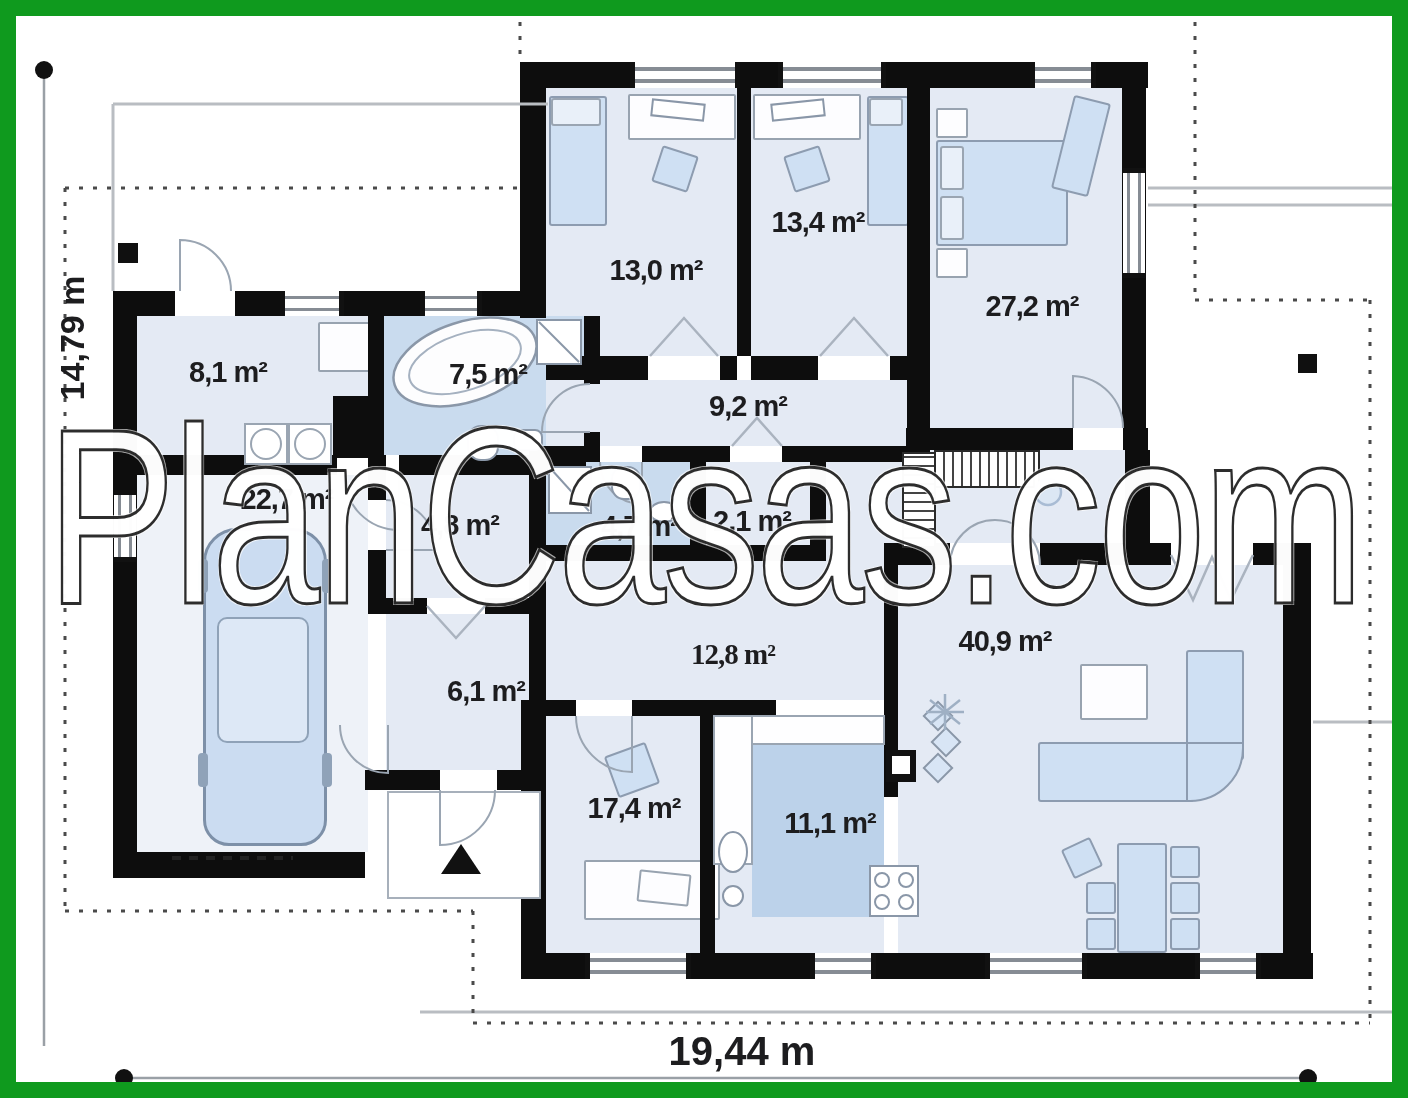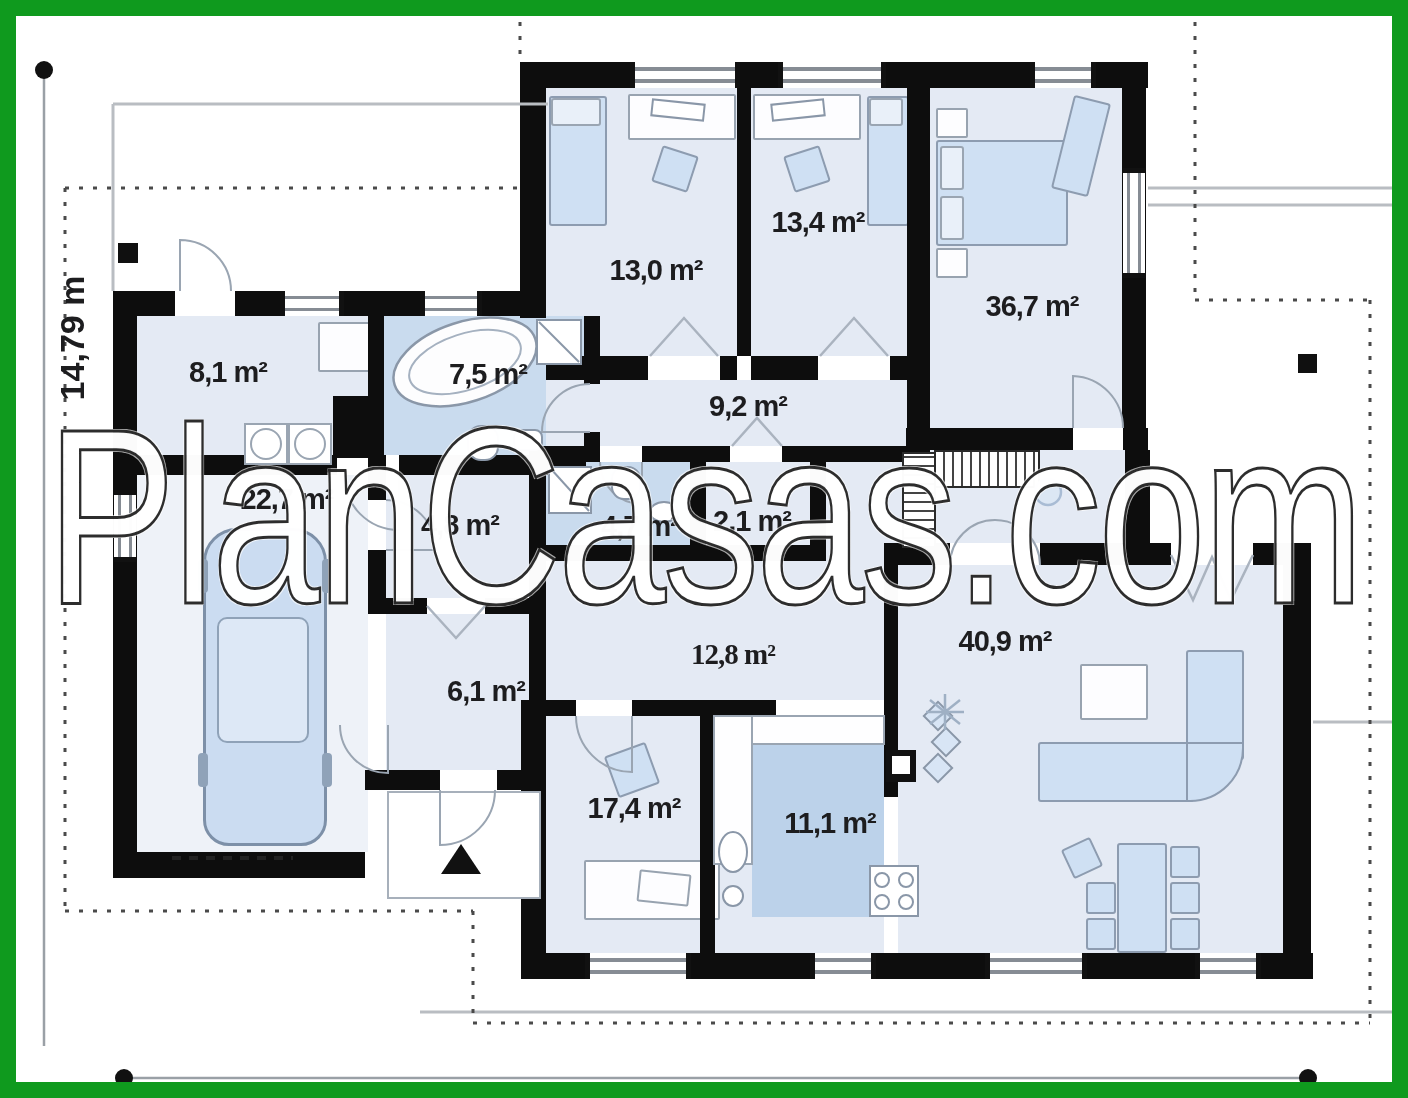--- a/index.html
+++ b/index.html
@@ -281,32 +281,33 @@
       <line x1="926" y1="712" x2="964" y2="712"></line>
     </g>
     <g fill="#ffffff" stroke="#8a97a8" stroke-width="2">
       <rect x="652" y="102" width="52" height="16" transform="rotate(6 678 110)"></rect>
       <rect x="772" y="102" width="52" height="16" transform="rotate(-6 798 110)"></rect>
     </g>
   </svg>
 
   <span class="lbl" style="left:656px;top:222px;margin-top:48px;">13,0 m²</span>
   <span class="lbl" style="left:818px;top:222px;text-align:right;">13,4 m²</span>
-  <span class="lbl" style="left:1032px;top:306px;">36,7 m²</span>
+  <span class="lbl" style="left:1032px;top:306px;">27,2 m²</span>
   <span class="lbl" style="left:228px;top:372px;">8,1 m²</span>
   <span class="lbl" style="left:488px;top:374px;">7,5 m²</span>
   <span class="lbl" style="left:748px;top:406px;">9,2 m²</span>
   <span class="lbl" style="left:287px;top:499px;">22,7 m²</span>
   <span class="lbl" style="left:460px;top:525px;">4,8 m²</span>
   <span class="lbl" style="left:640px;top:526px;">4,7 m²</span>
   <span class="lbl" style="left:752px;top:521px;">2,1 m²</span>
   <span class="lbl" style="left:733px;top:654px;font-family:Liberation Serif, serif;">12,8 m²</span>
   <span class="lbl" style="left:1005px;top:641px;">40,9 m²</span>
   <span class="lbl" style="left:486px;top:691px;">6,1 m²</span>
   <span class="lbl" style="left:634px;top:808px;">17,4 m²</span>
   <span class="lbl" style="left:830px;top:823px;">11,1 m²</span>
 
+  <span class="dim horiz" style="left:742px;top:1051px;">19,44 m</span>
   <span class="dim vert" style="left:72px;top:338px;">14,79 m</span>
 
   <div class="watermark">PlanCasas.com</div>
 
   <div class="frame"></div>
 </div>
 
 </body></html>

